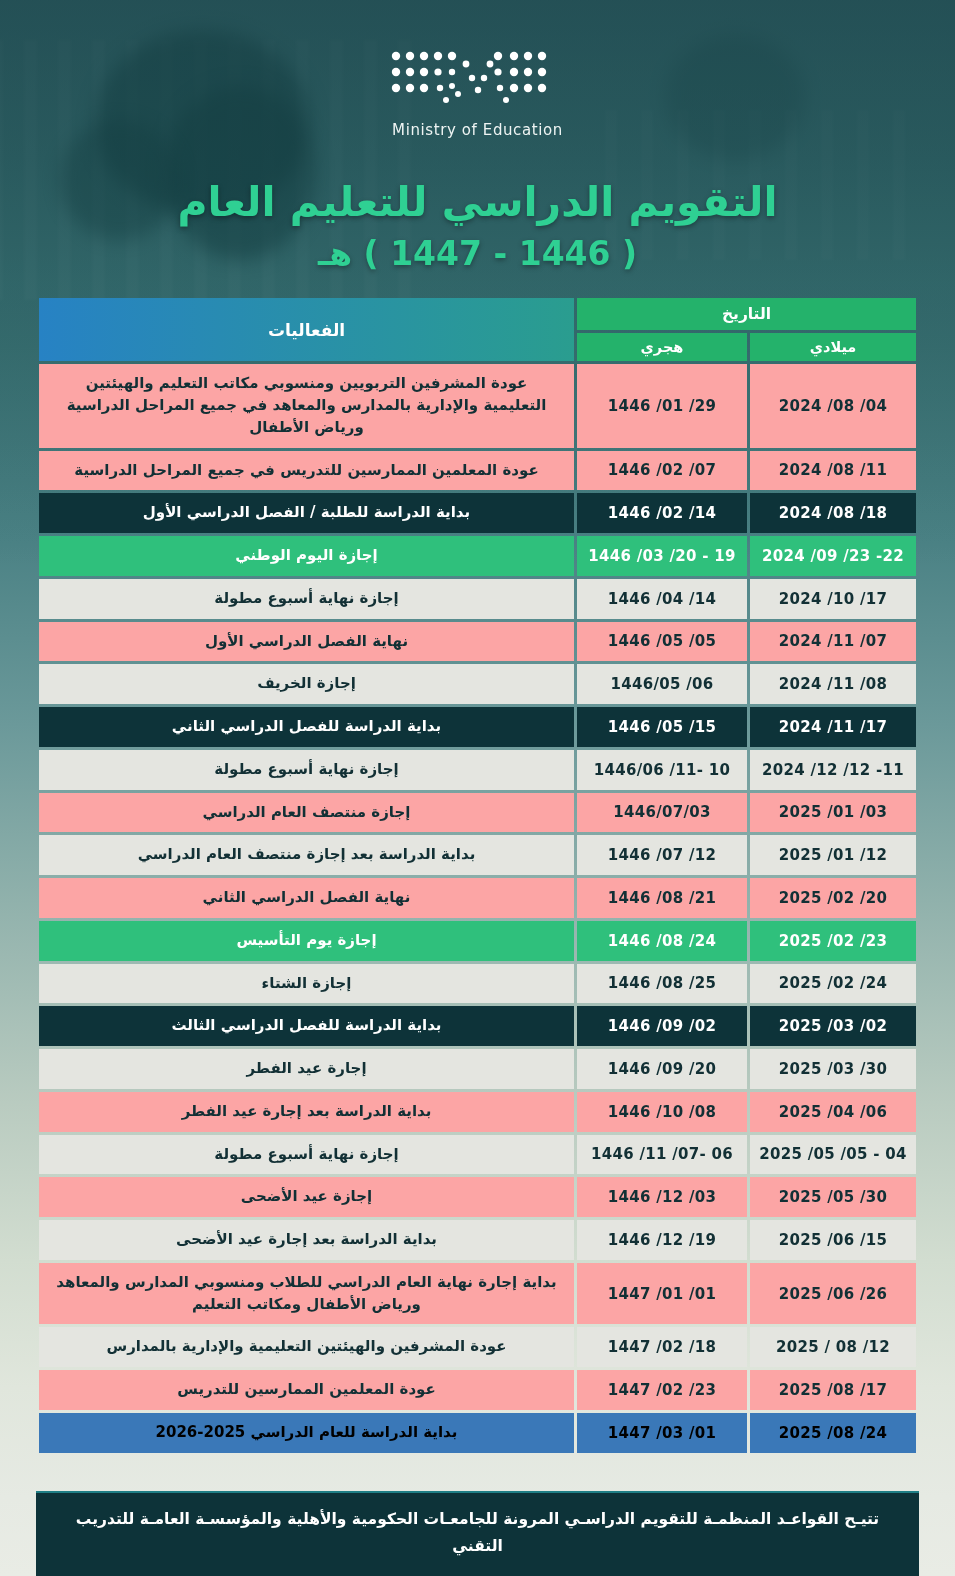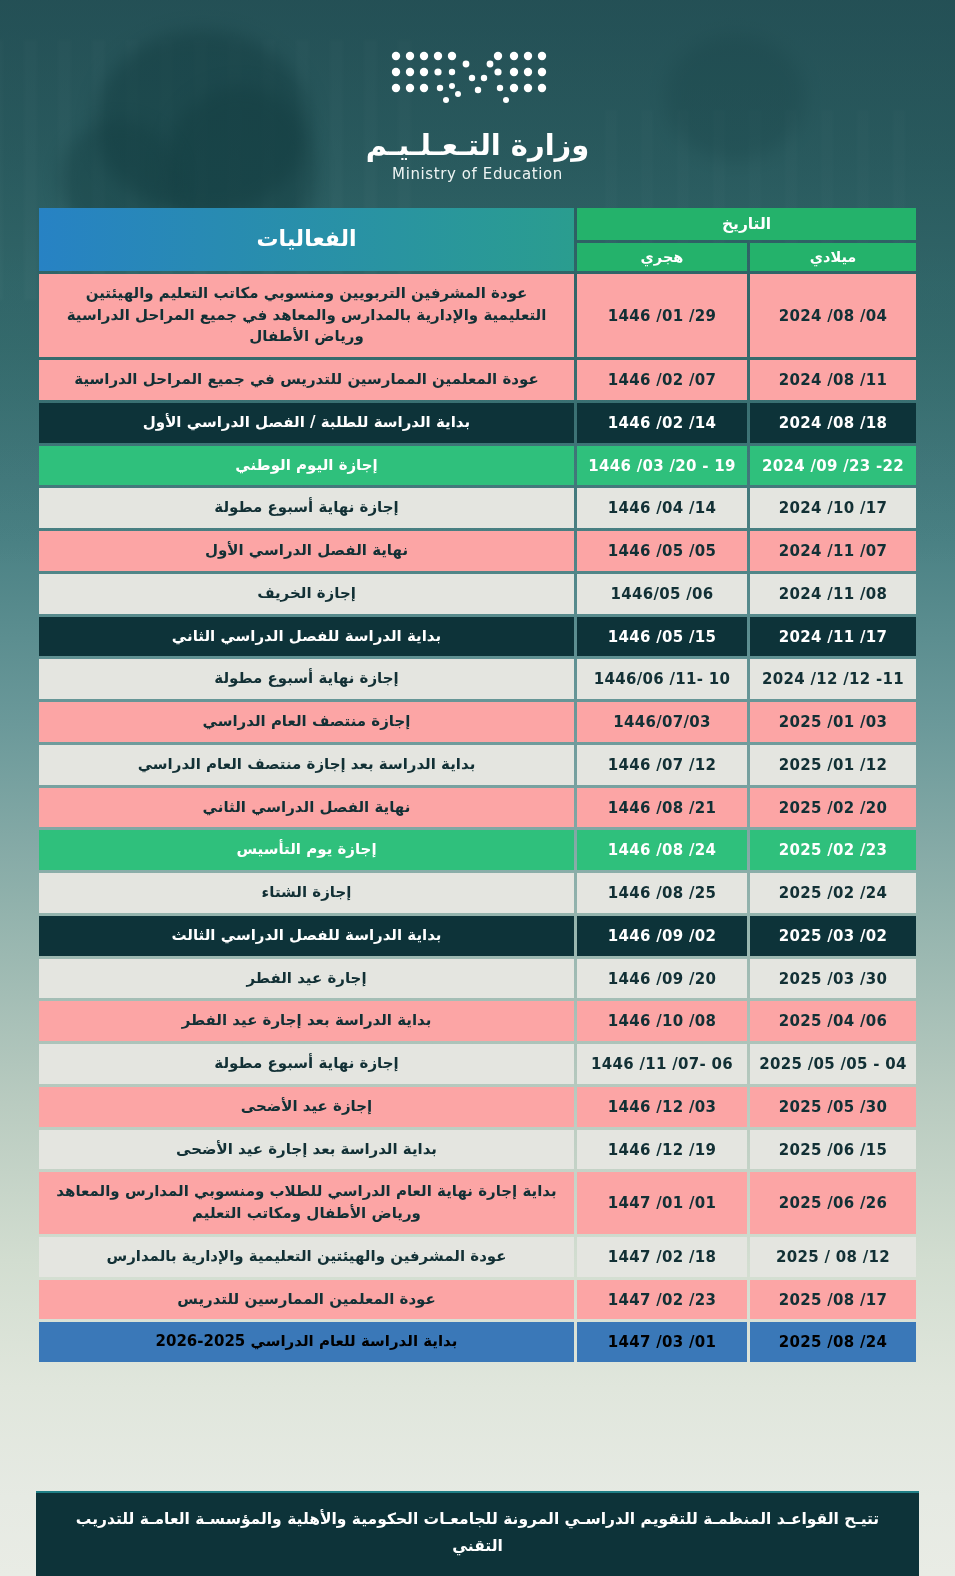--- a/index.html
+++ b/index.html
@@ -160,21 +160,21 @@
 
   th.head-date, th.head-sub, th.head-events {
     color: #ffffff;
     padding: 7px 4px;
     font-size: 15.5px;
   }
   th.head-date  { background: #24b26b; }
   th.head-sub   { background: #24b26b; font-size: 14.5px; padding: 6px 0; }
   th.head-events {
     background: linear-gradient(270deg, #2a9d8f 0%, #2782c4 100%);
-    font-size: 22px;
+    font-size: 17px;
     padding: 4px;
     line-height: 1.2;
   }
 
   td.date {
     font-size: 15px;
     padding: 9px 4px;
     direction: ltr;
     letter-spacing: .3px;
     white-space: nowrap;
@@ -259,24 +259,27 @@
           <circle cx="140" cy="14" r="4.2"></circle>
           <circle cx="154" cy="14" r="4.2"></circle>
         <circle cx="126" cy="30" r="4.2"></circle>
           <circle cx="140" cy="30" r="4.2"></circle>
           <circle cx="154" cy="30" r="4.2"></circle>
         <circle cx="126" cy="46" r="4.2"></circle>
           <circle cx="140" cy="46" r="4.2"></circle>
           <circle cx="154" cy="46" r="4.2"></circle>
       </g>
     </svg>
-    <div class="logo-ar">وزارة التـعـلـيـم</div>
     <div class="logo-en">Ministry of Education</div>
   </div>
 
+  <div class="title-block">
+    <div class="title-main">التقويم الدراسي للتعليم العام</div>
+    <div class="title-sub">( 1446 - 1447 ) هـ</div>
+  </div>
 
   <div class="table-wrap">
     <table class="cal">
       <colgroup>
         <col class="c-greg">
           <col class="c-hij">
           <col class="c-evt">
       </colgroup>
       <thead>
         <tr>

